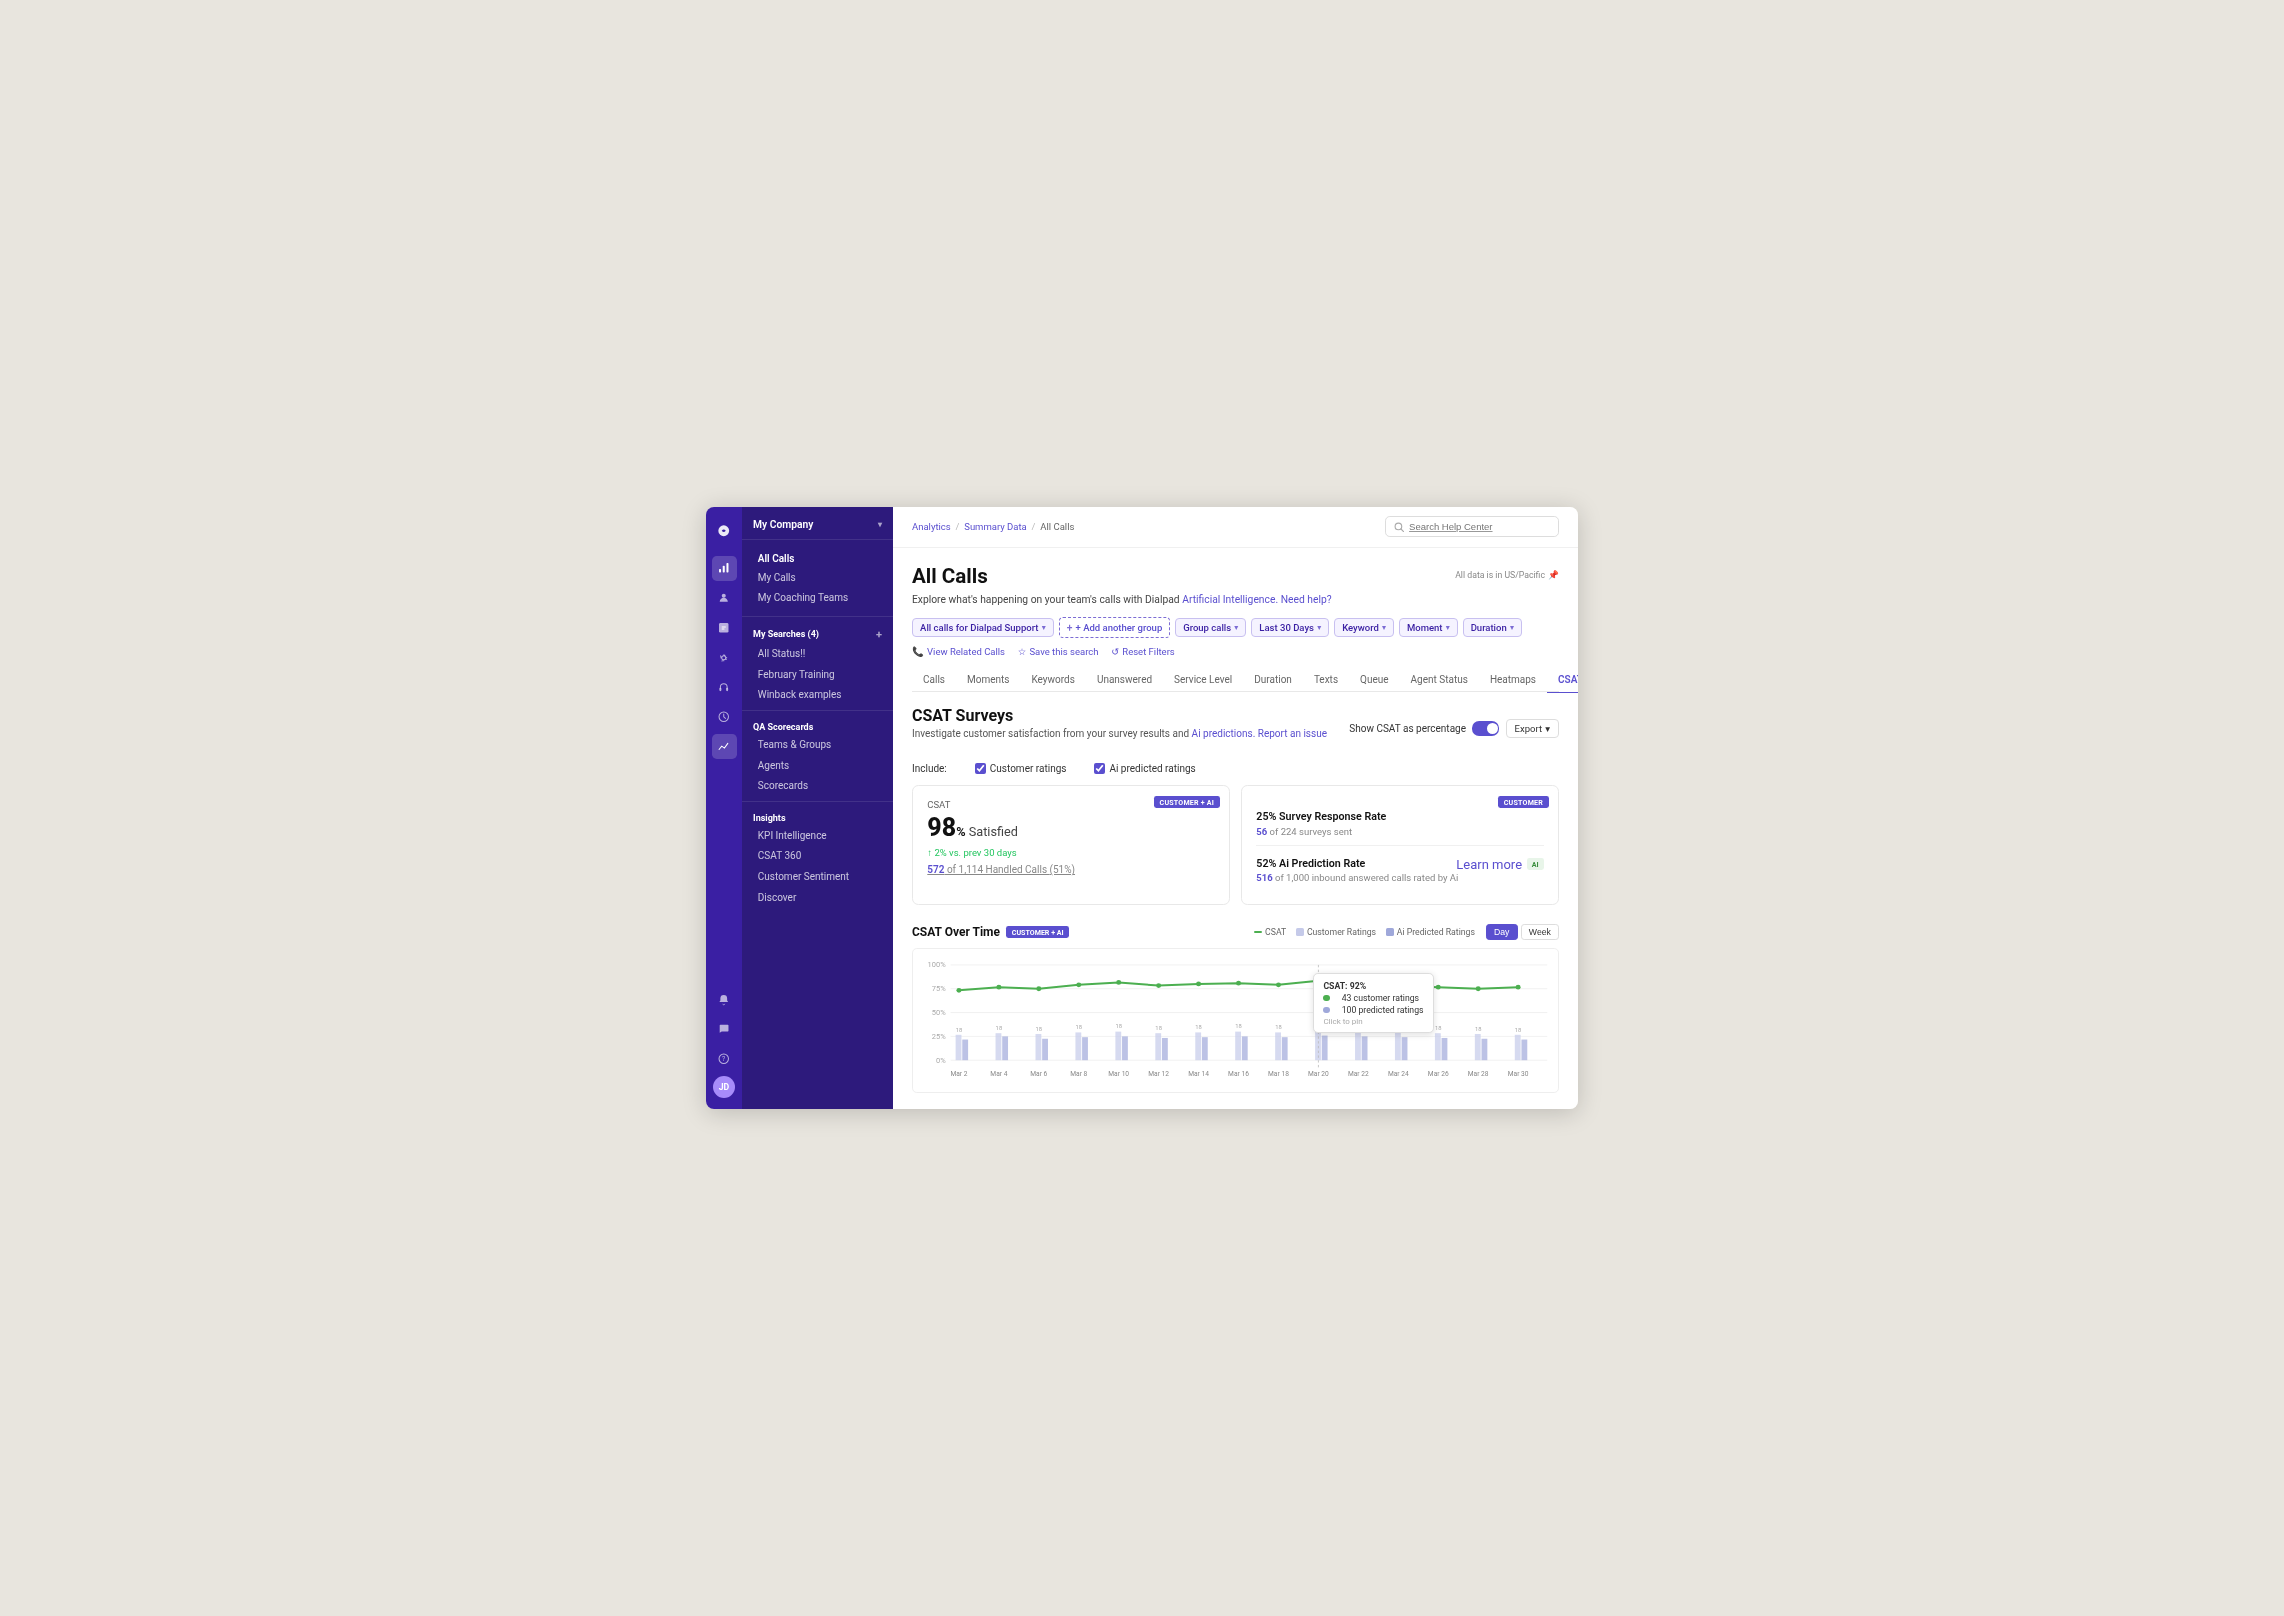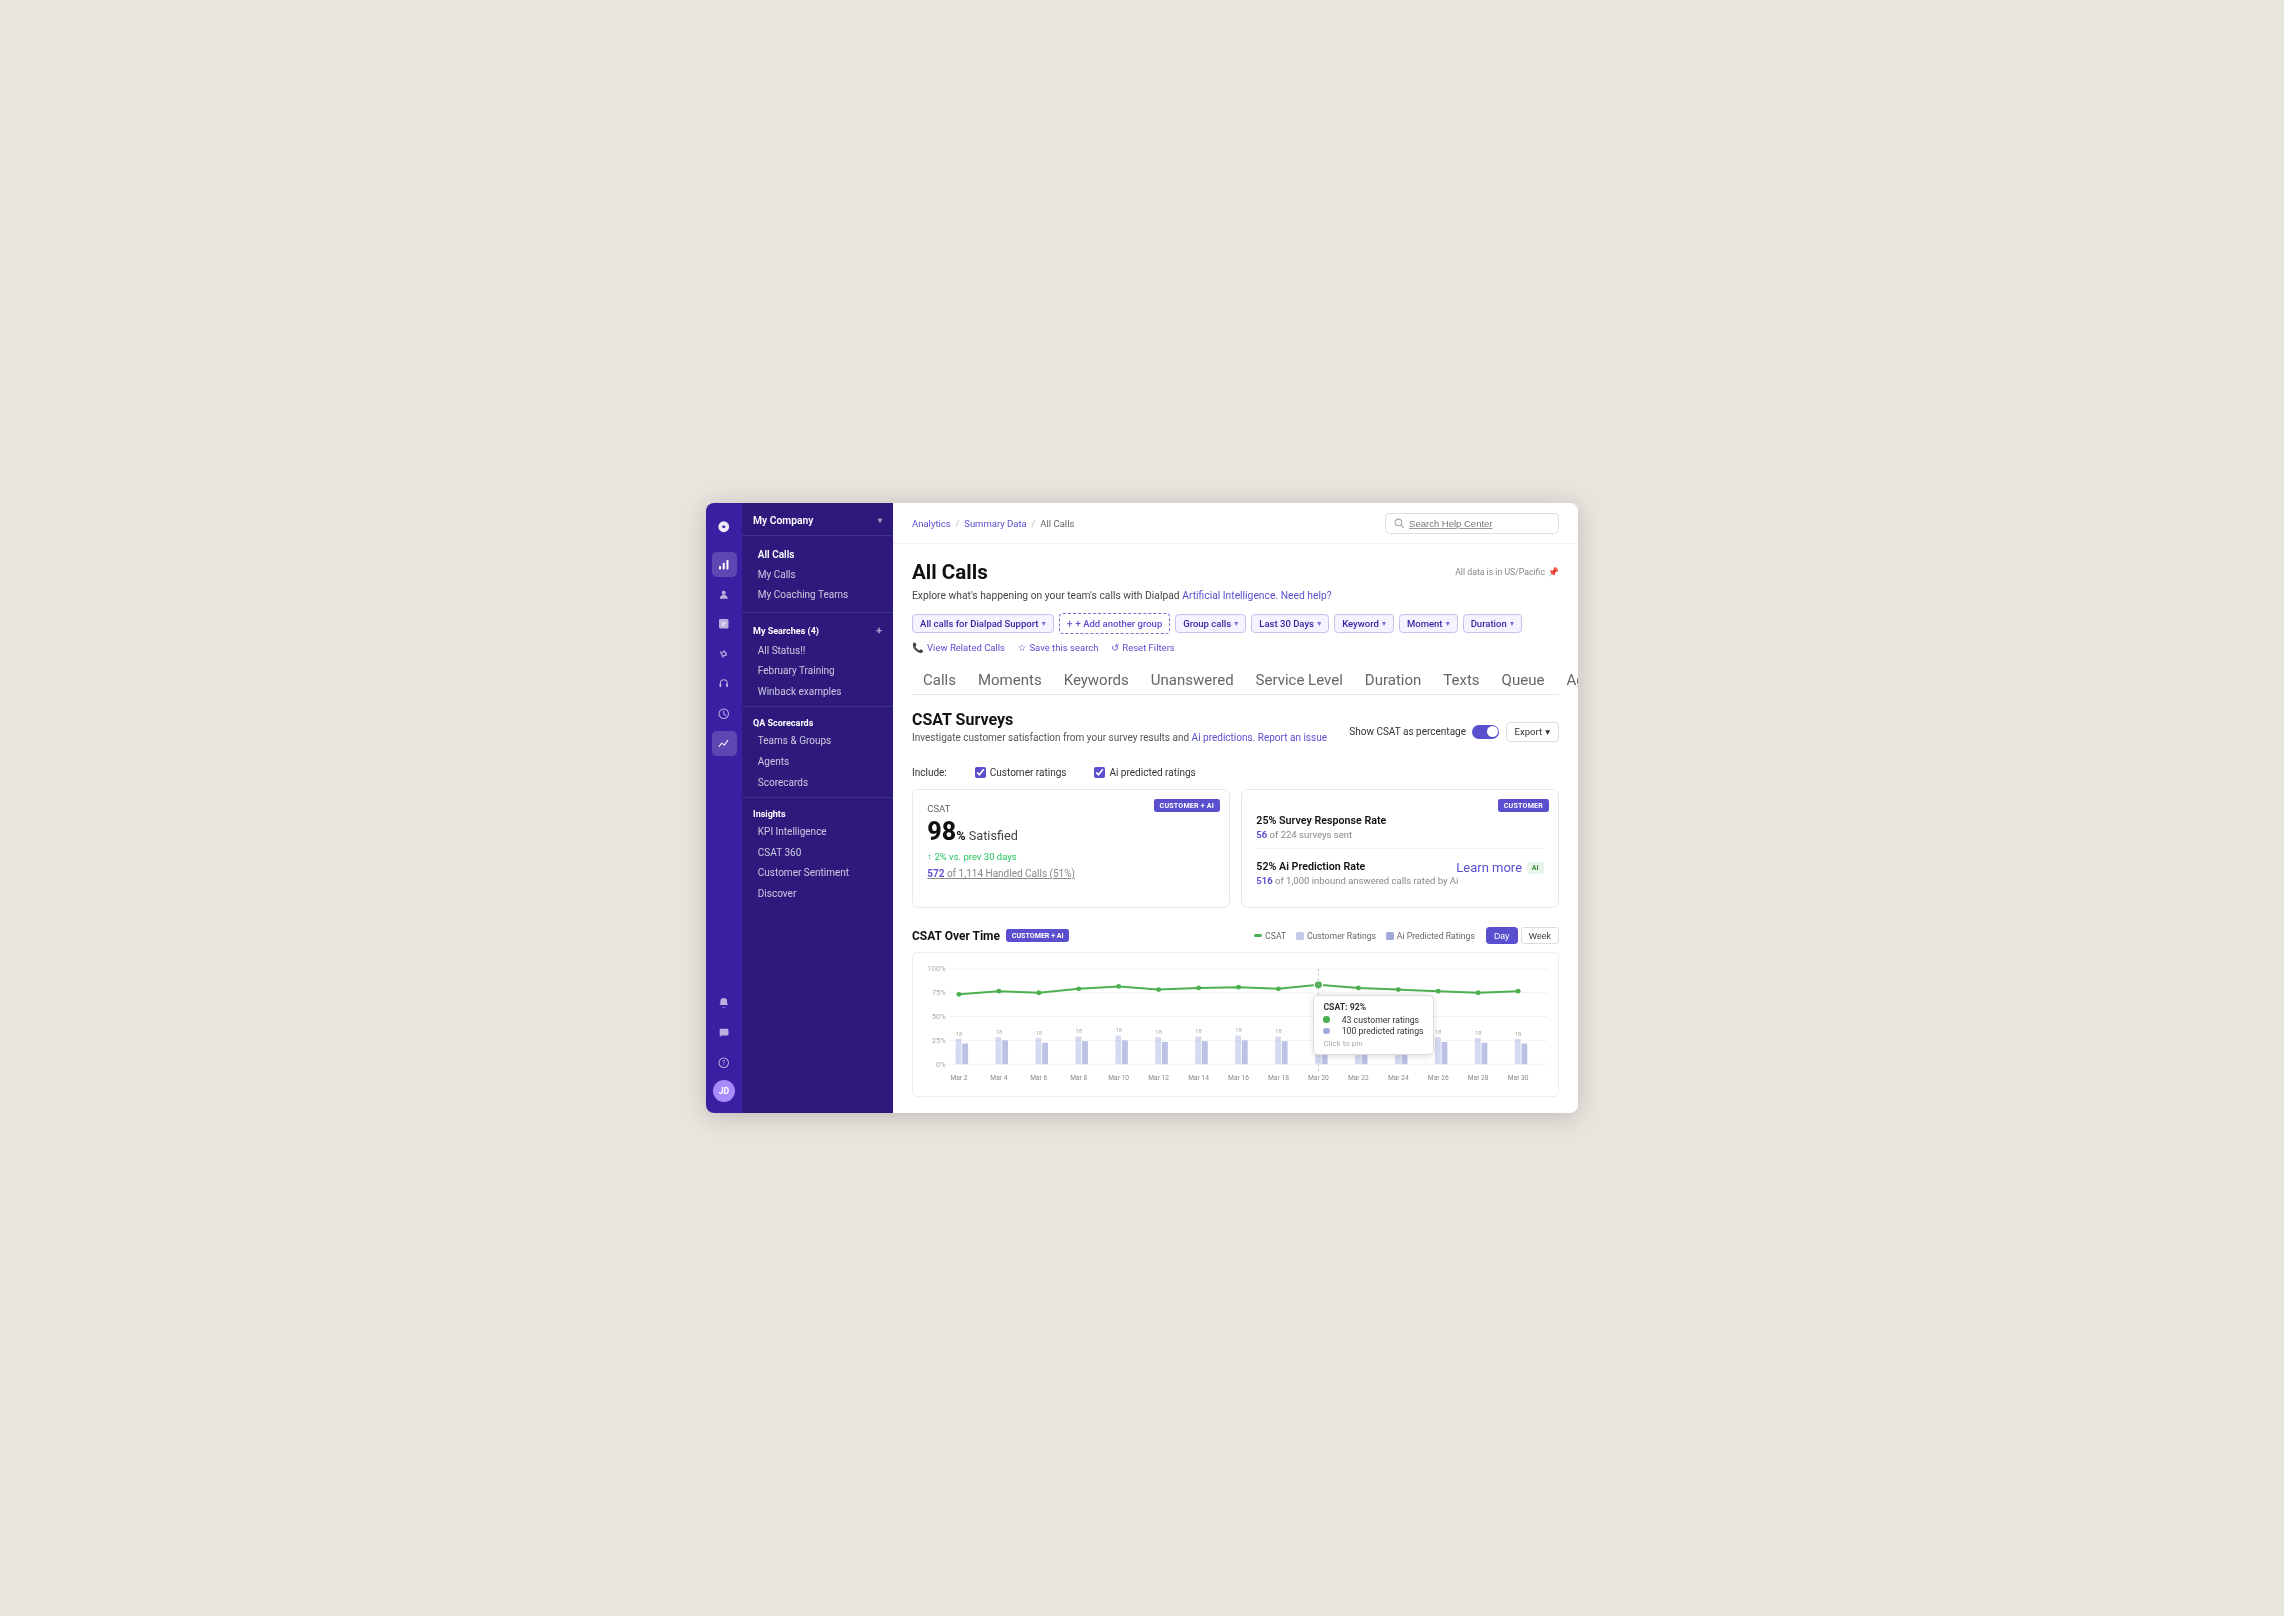--- a/index.html
+++ b/index.html
@@ -225,21 +225,21 @@
     
     .tabs {
       display: flex;
       align-items: center;
       gap: 0;
       border-bottom: 1.6px solid #e8e8e8;
       margin-bottom: 14.3px;
     }
     .tab {
       padding: 6.3px 11px;
-      font-size: 15px;
+      font-size: 10px;
       color: #666;
       cursor: pointer;
       border-bottom: 1.6px solid transparent;
       margin-bottom: -1.6px;
       white-space: nowrap;
     }
     .tab.active {
       color: #5a4fcf;
       border-bottom: 1.6px solid #5a4fcf;
       font-weight: 600;
@@ -383,21 +383,21 @@
     }
     .chart-tooltip {
       position: absolute;
       background: #fff;
       border: 0.8px solid #ddd;
       border-radius: 4.8px;
       padding: 6.3px 9.5px;
       font-size: 8.7px;
       color: #333;
       box-shadow: 0 1.6px 6.3px rgba(0,0,0,0.12);
-      top: 42px;
+      top: 24px;
       left: 62%;
       pointer-events: none;
       white-space: nowrap;
     }
     .tooltip-title { font-weight: 700; color: #333; margin-bottom: 2.4px; }
     .tooltip-row { display: flex; align-items: center; gap: 12px; margin-bottom: 1.6px; }
     .tooltip-dot { width: 6.3px; height: 6.3px; border-radius: 50%; background: #22c55e; }
     .tooltip-click { font-size: 8px; color: #aaa; margin-top: 2.4px; }
   </style>
 </head>

